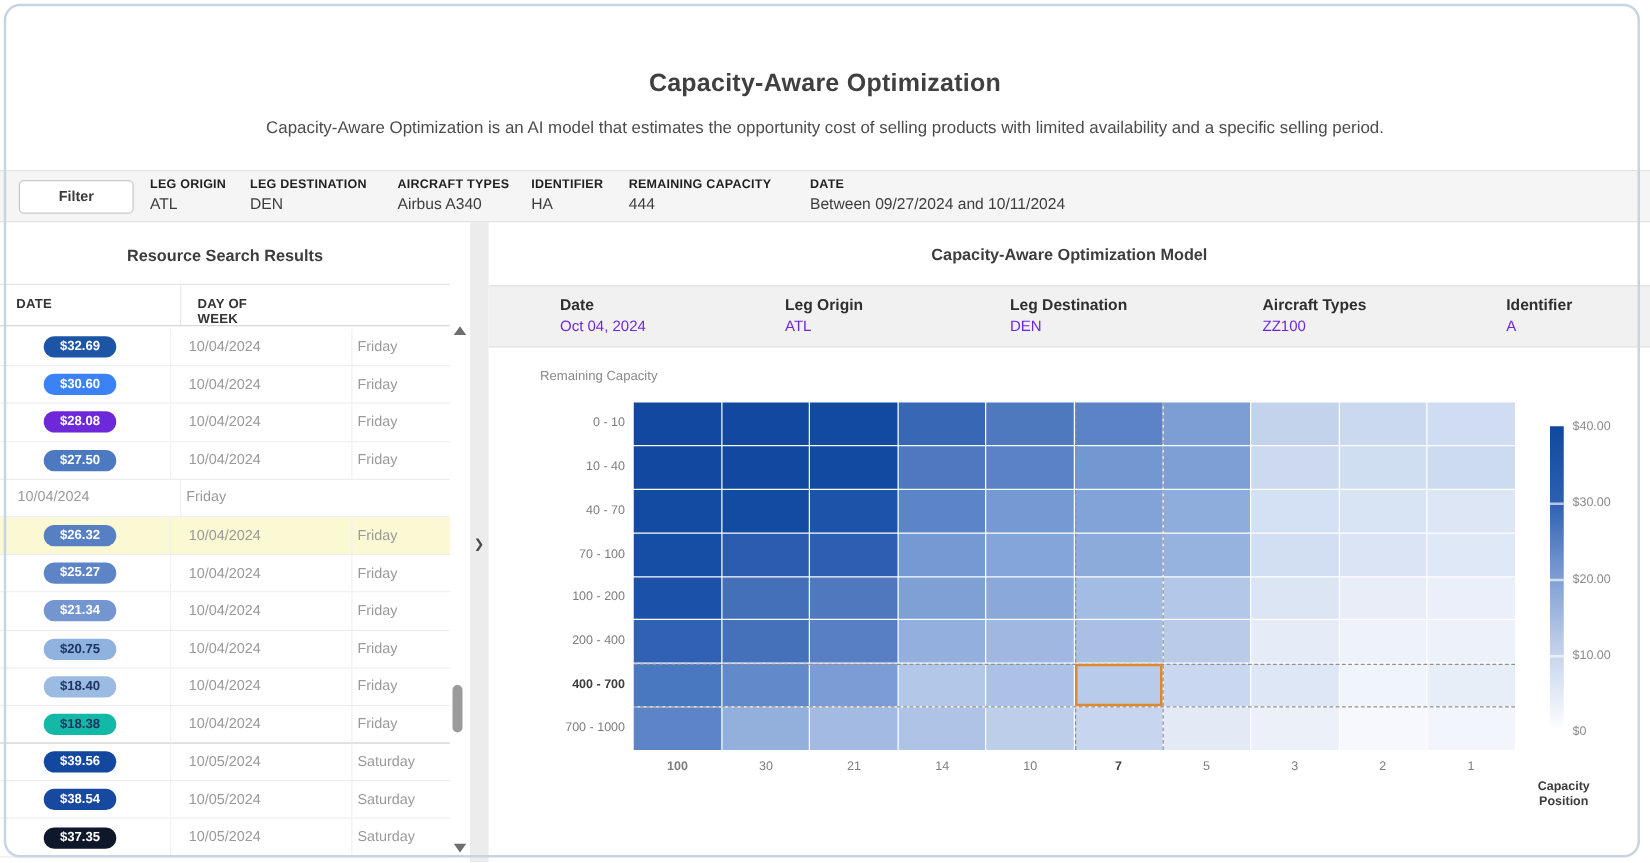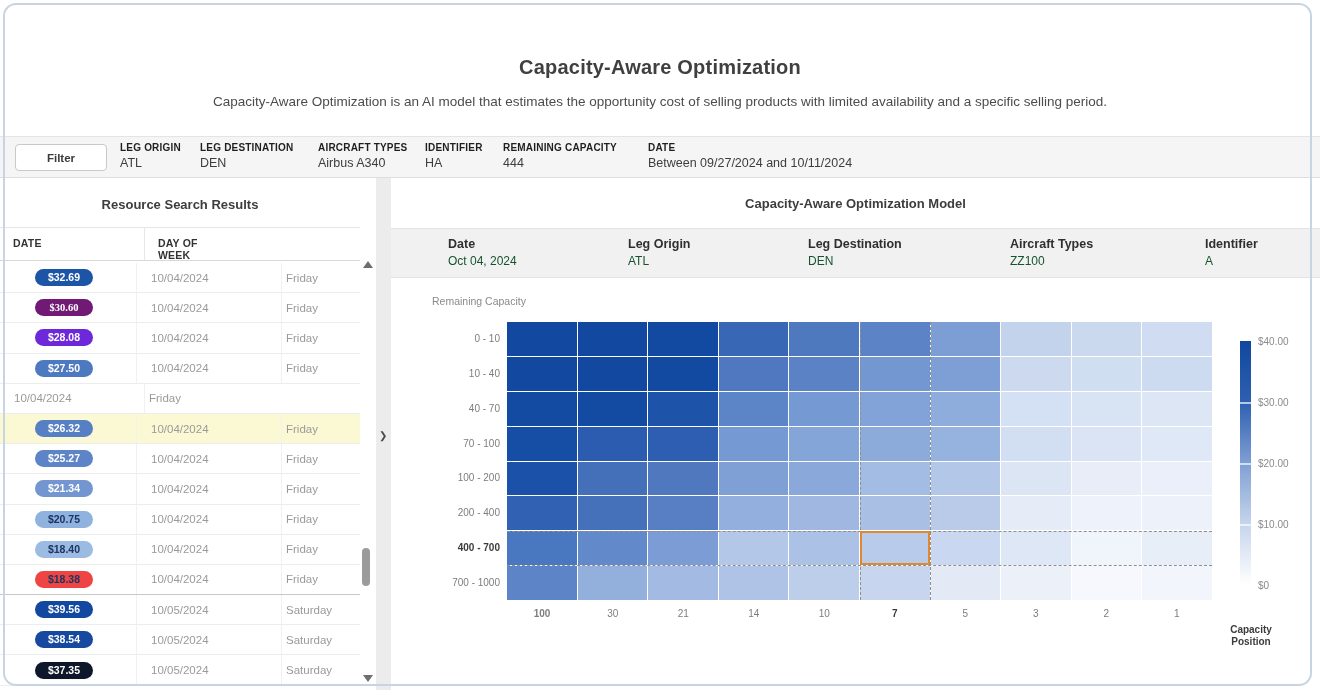--- a/index.html
+++ b/index.html
@@ -50,21 +50,21 @@
   
   .divider{position:absolute;left:376px;top:178px;width:15px;bottom:0;background:#ececed;cursor:pointer;}
   .divider .chev{position:absolute;top:252px;left:3px;font-size:10px;color:#4a4a4a;font-weight:bold;}
   
   .right-panel{position:absolute;left:391px;top:178px;right:0;bottom:0;background:#fff;}
   .rp-title{position:absolute;left:0;top:18px;width:929px;}
   .info-bar{position:absolute;left:0;top:50px;width:929px;height:50px;background:#f1f1f2;
     border-top:1px solid #e3e3e3;border-bottom:1px solid #e3e3e3;}
   .ifield{position:absolute;top:8px;}
   .ifield .ilabel{font-size:12.5px;font-weight:bold;color:#2f2f2f;white-space:nowrap;}
-  .ifield .ivalue{font-size:12px;color:#14532d;margin-top:3px;white-space:nowrap;}
+  .ifield .ivalue{font-size:12px;color:#6d28d9;margin-top:3px;white-space:nowrap;}
   .yaxis-title{position:absolute;left:41px;top:117px;font-size:10.5px;color:#8a8a8a;}
   .heatmap{position:absolute;left:116px;top:144px;width:705px;height:278px;display:grid;
     grid-template-columns:repeat(10,1fr);grid-template-rows:repeat(8,1fr);gap:1px;background:#fff;}
   .hcellx{width:100%;height:100%;}
   .ylab{position:absolute;width:80px;text-align:right;font-size:10px;color:#7d7d7d;}
   .ylab.bold{font-weight:bold;color:#3c3c3c;}
   .xlab{position:absolute;width:46px;text-align:center;font-size:10px;color:#7d7d7d;top:430px;}
   .xlab.bold{font-weight:bold;color:#3c3c3c;}
   .dash-h{position:absolute;left:116px;width:705px;height:0;border-top:1px dashed #8f8f8f;}
   .dash-v{position:absolute;top:144px;height:278px;width:0;border-left:1px dashed #8f8f8f;}
@@ -124,21 +124,21 @@
     <div class="tbody" id="table-body">
         <div class="trow">
           <div class="tc tc1">
             <span class="badge" style="background: rgb(29, 85, 166);">$32.69</span>
           </div>
           <div class="tc tc2">10/04/2024</div>
           <div class="tc tc3">Friday</div>
         </div>
         <div class="trow">
           <div class="tc tc1">
-            <span class="badge" style="background: #701a75; font-family: Liberation Serif, serif;">$30.60</span>
+            <span class="badge" style="background: #3b82f6;">$30.60</span>
           </div>
           <div class="tc tc2">10/04/2024</div>
           <div class="tc tc3">Friday</div>
         </div>
         <div class="trow">
           <div class="tc tc1">
             <span class="badge" style="background: #6d28d9;">$28.08</span>
           </div>
           <div class="tc tc2">10/04/2024</div>
           <div class="tc tc3">Friday</div>
@@ -184,21 +184,21 @@
         </div>
         <div class="trow">
           <div class="tc tc1">
             <span class="badge dark-text" style="background: rgb(156, 187, 227);">$18.40</span>
           </div>
           <div class="tc tc2">10/04/2024</div>
           <div class="tc tc3">Friday</div>
         </div>
         <div class="trow group-end">
           <div class="tc tc1">
-            <span class="badge dark-text" style="background: #ef4444;">$18.38</span>
+            <span class="badge dark-text" style="background: #14b8a6;">$18.38</span>
           </div>
           <div class="tc tc2">10/04/2024</div>
           <div class="tc tc3">Friday</div>
         </div>
         <div class="trow">
           <div class="tc tc1">
             <span class="badge" style="background: rgb(18, 72, 159);">$39.56</span>
           </div>
           <div class="tc tc2">10/05/2024</div>
           <div class="tc tc3">Saturday</div>

